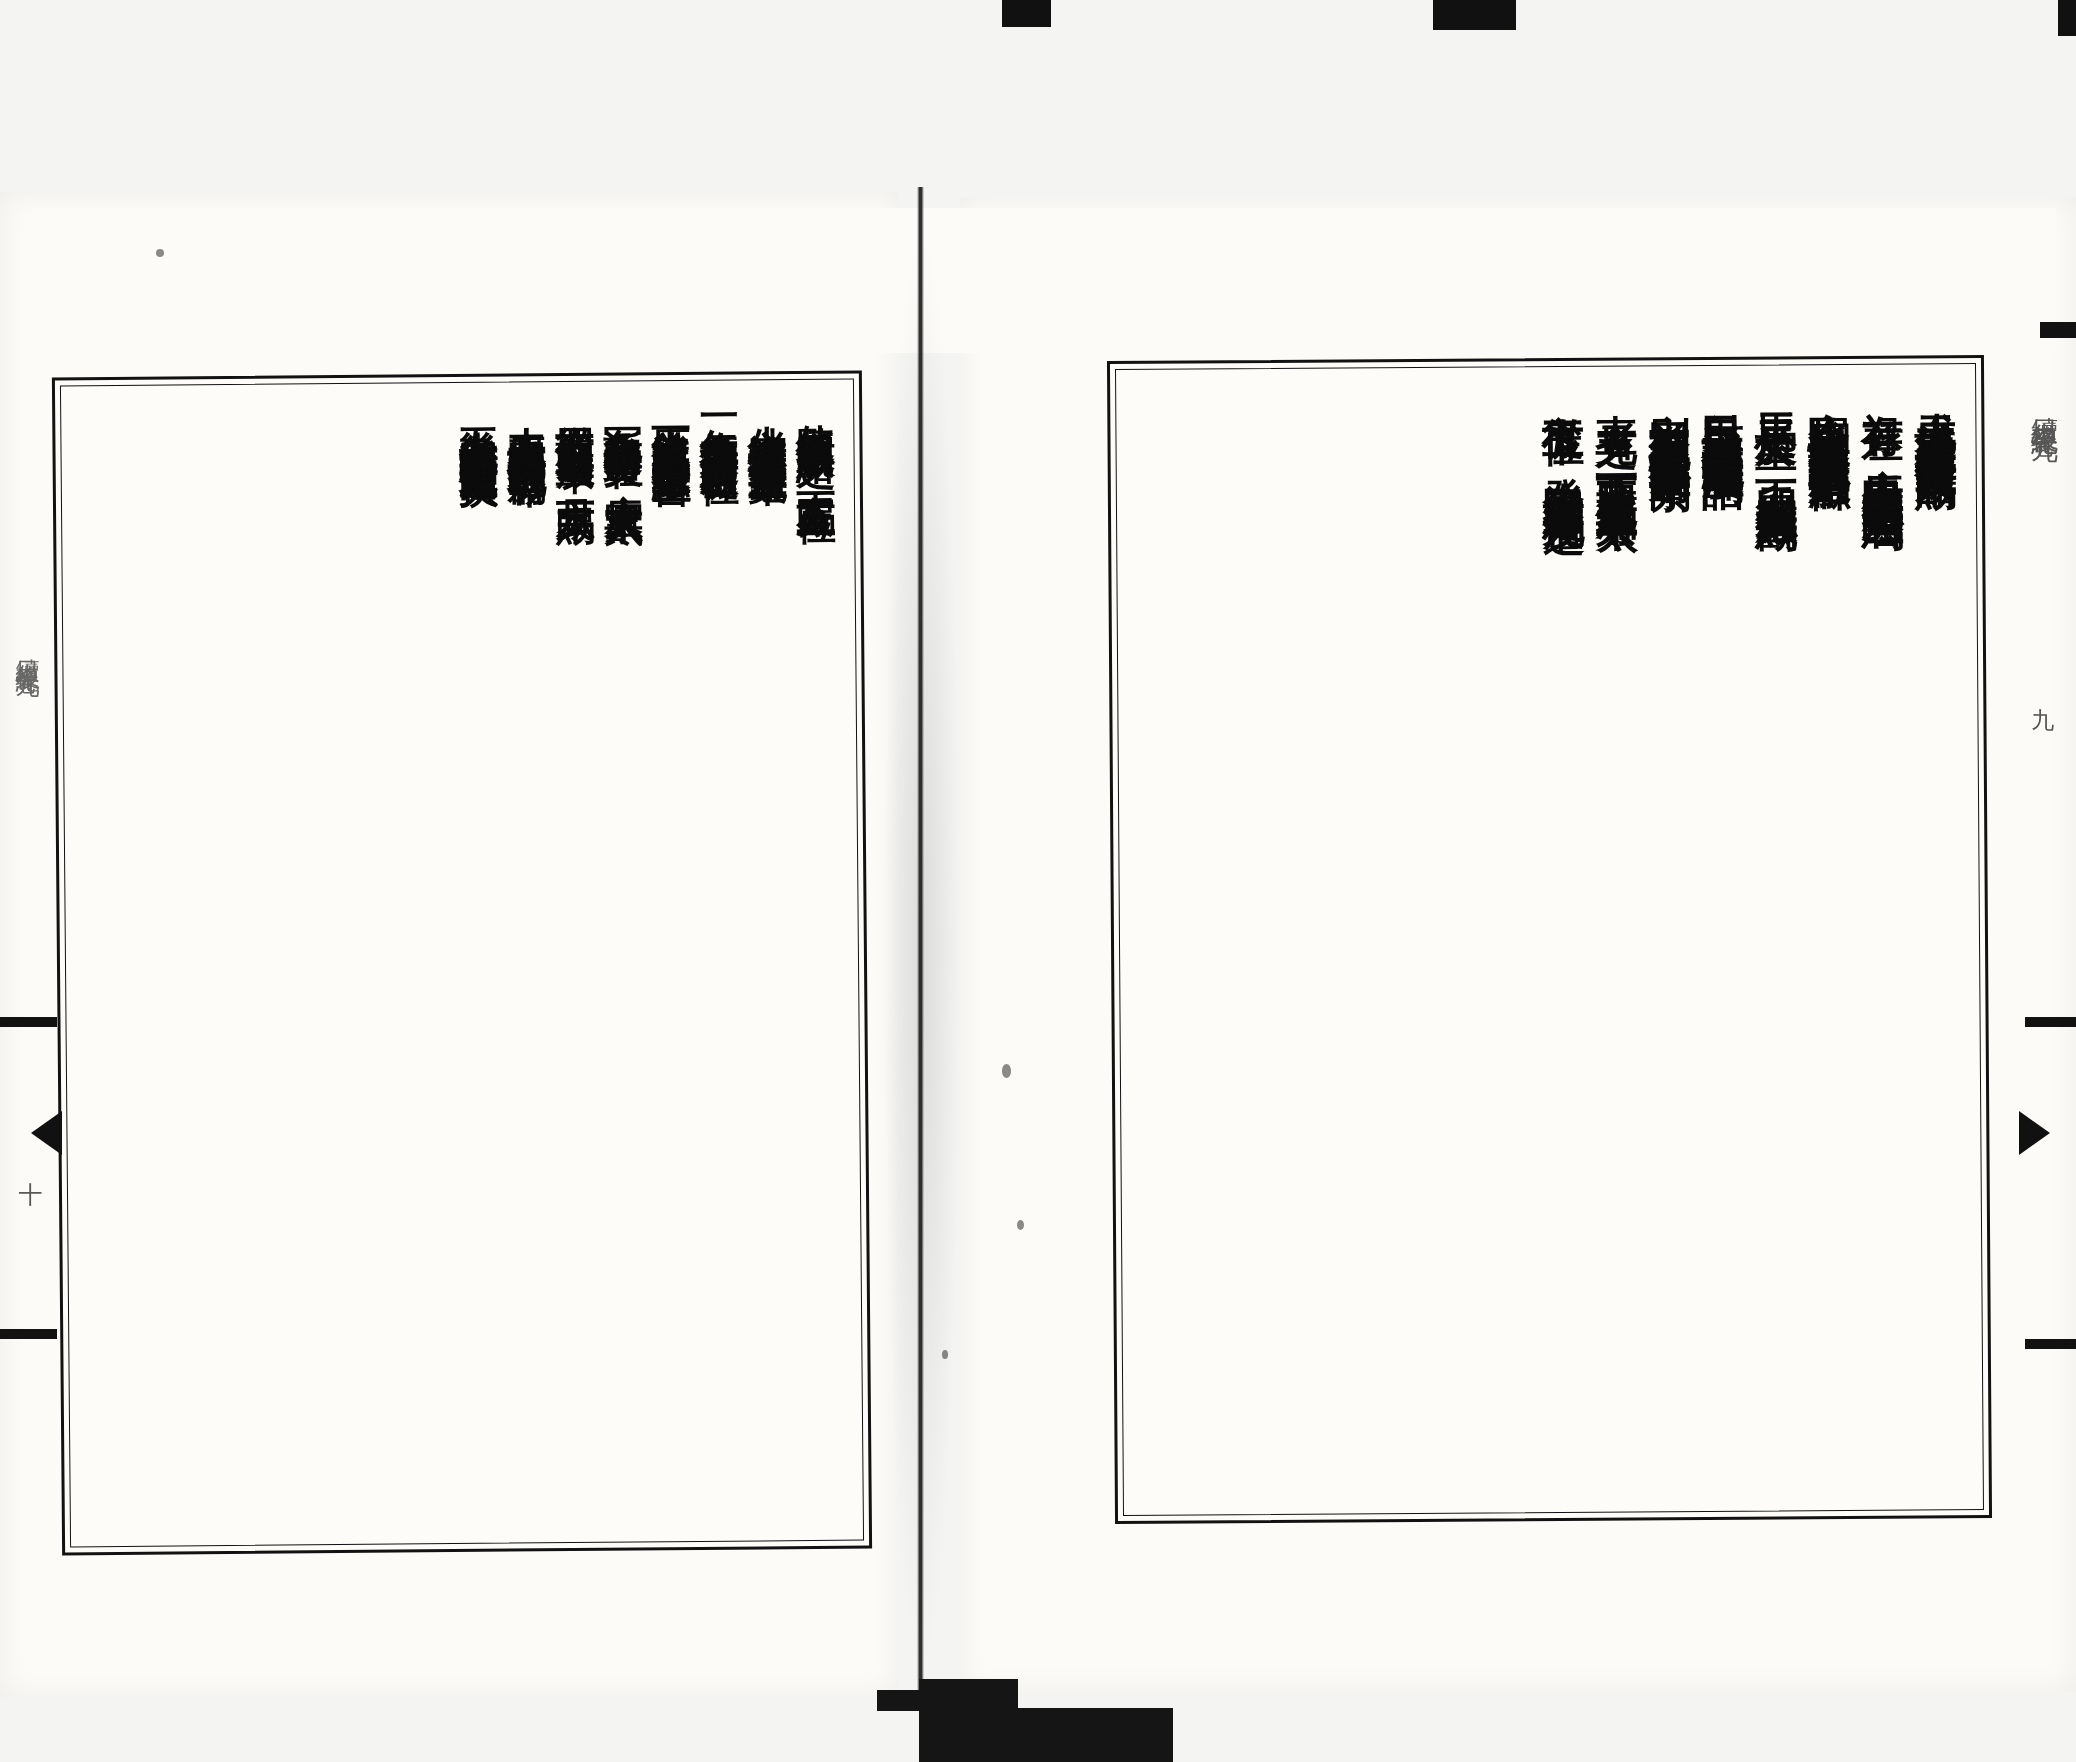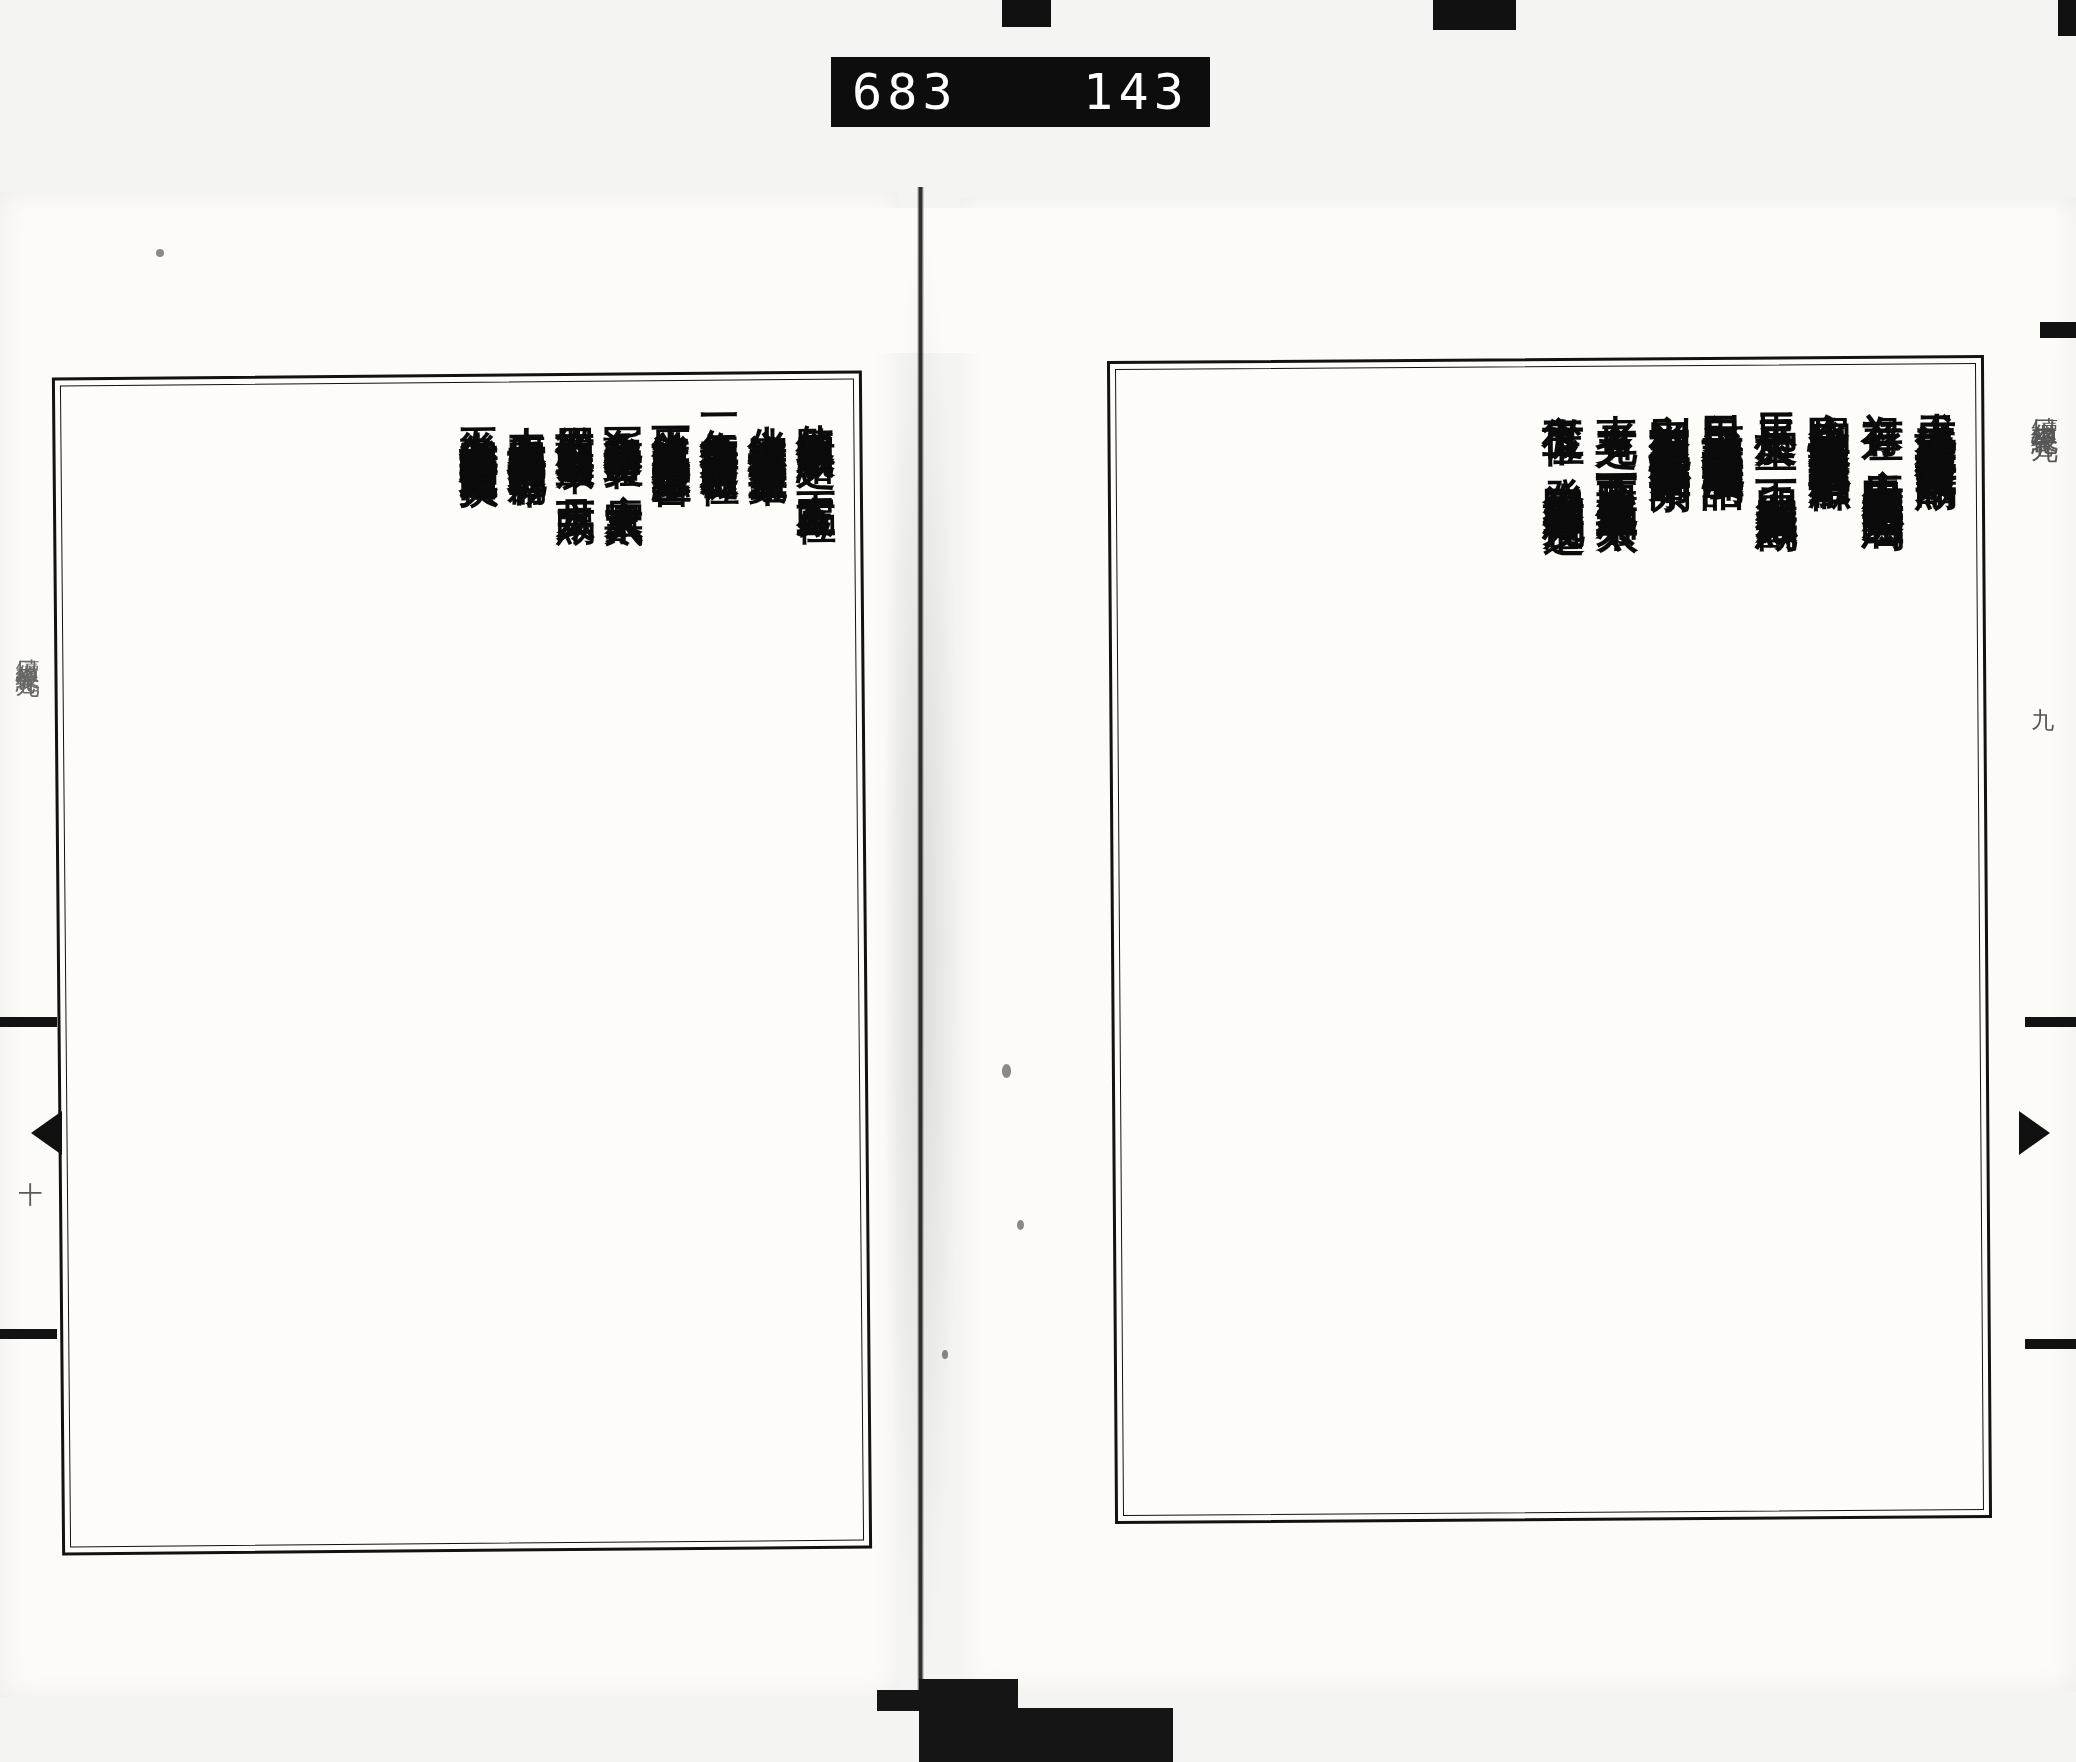--- a/index.html
+++ b/index.html
@@ -212,24 +212,20 @@
 </style>
 </head>
 <body>
 
 <div class="film">
 
   <div class="leader-block" style="left:1002px; top:0px;  width:49px; height:27px;"></div>
   <div class="leader-block" style="left:1433px; top:0px;  width:83px; height:30px;"></div>
   <div class="leader-block" style="left:2058px; top:0px;  width:18px; height:36px;"></div>
 
-  <div class="counter-plate">
-    <span class="counter-num">683</span>
-    <span class="counter-num">143</span>
-  </div>
 
   <div class="sheet sheet-left"></div>
   <div class="sheet sheet-right"></div>
 
   <div class="sheet" style="left:31px; top:208px; width:2025px; height:145px; background:#fcfbf8;"></div>
 
   <div class="gutter-smudge"></div>
   <div class="gutter"></div>
 
   <div class="block block-right">

